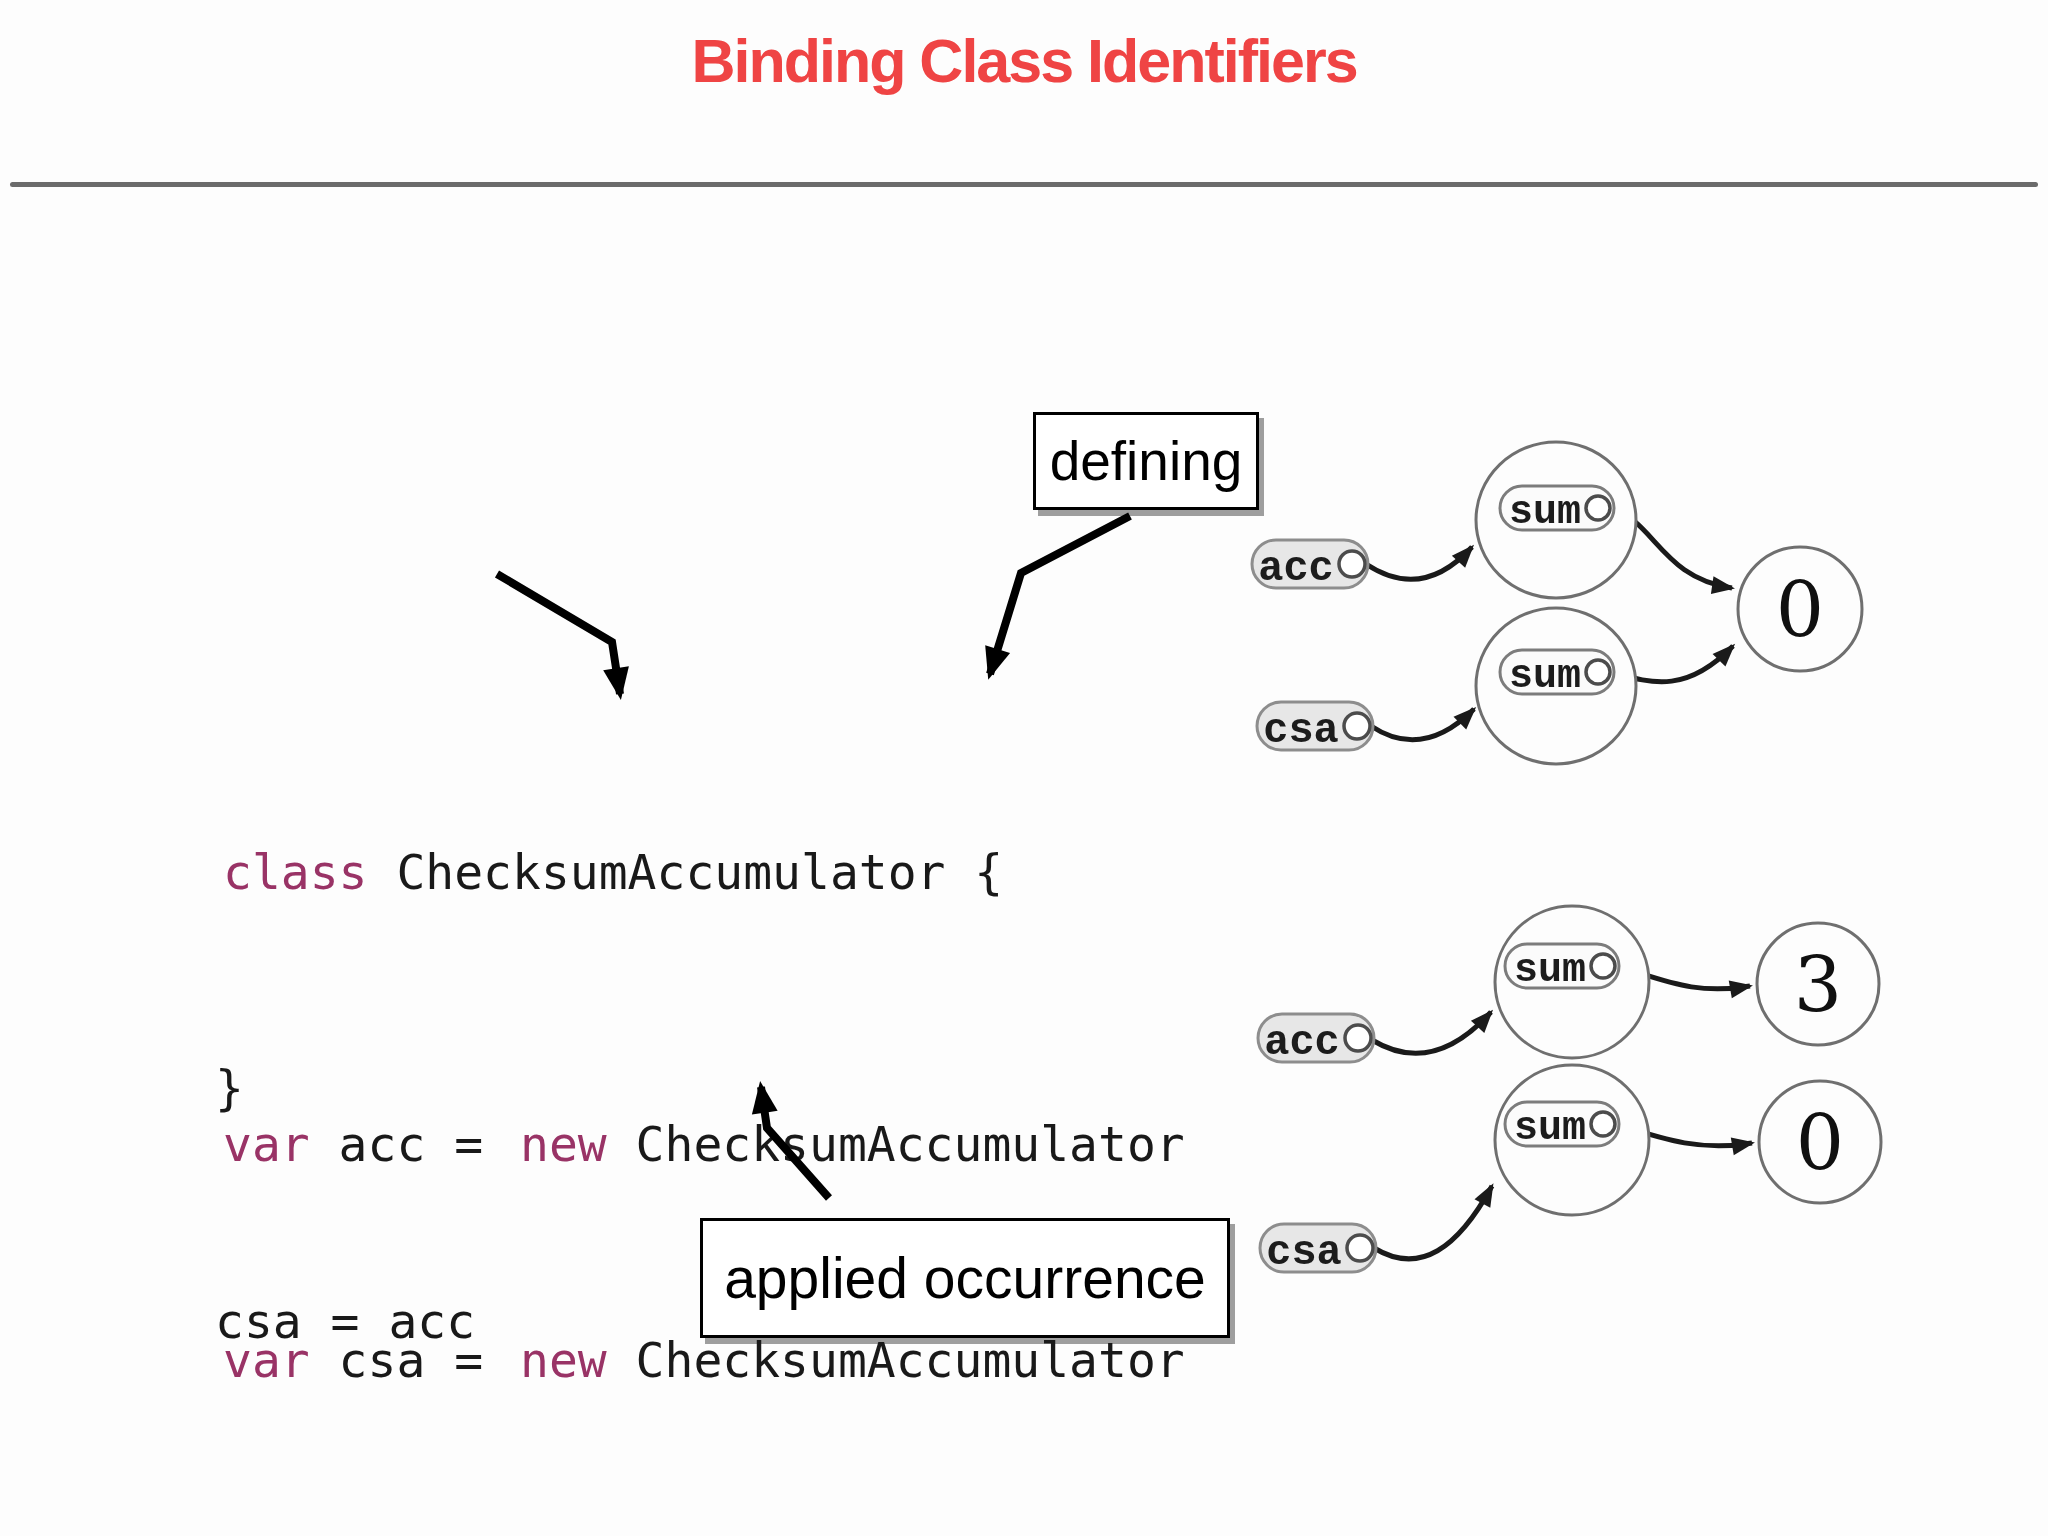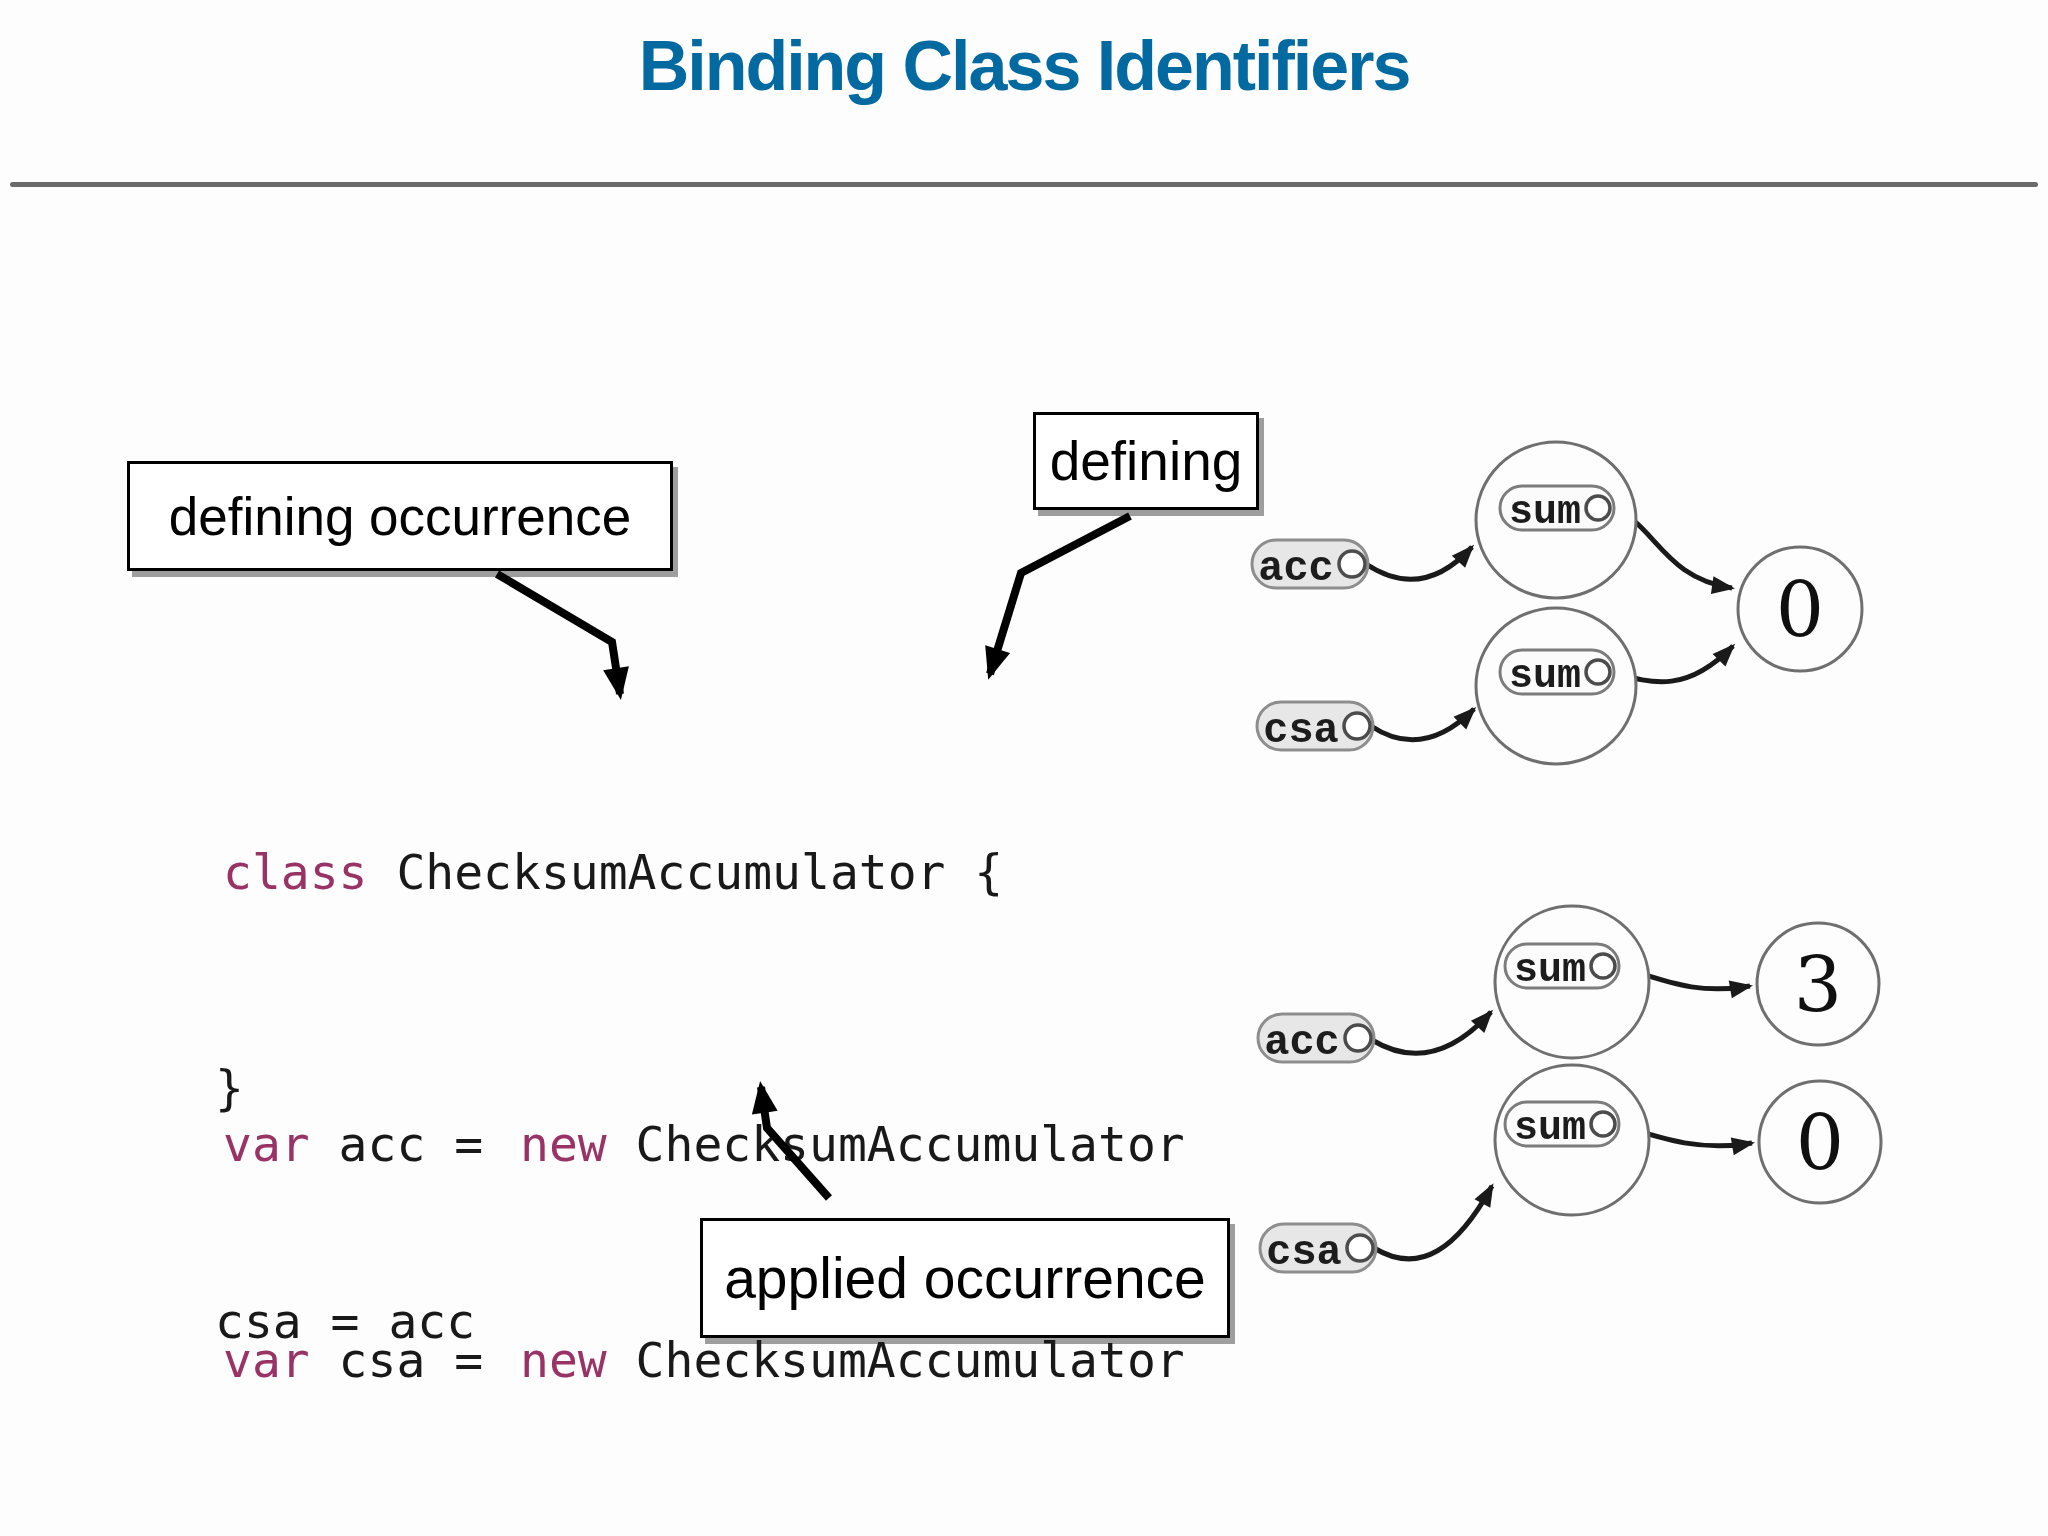--- a/index.html
+++ b/index.html
@@ -4,22 +4,22 @@
 <style>
   html,body{margin:0;padding:0;background:#e9e9e9;}
   #slide{
     position:relative;width:2048px;height:1536px;
     background:#fdfdfd;overflow:hidden;
     font-family:"Liberation Sans",sans-serif;
   }
   
   .title{
     position:absolute;top:26px;left:0;width:100%;
-    text-align:center;font-size:70px;font-weight:bold;
-    letter-spacing:-2px;color:#0369a1;
+    text-align:center;font-size:61px;font-weight:bold;
+    letter-spacing:-2px;color:#ef4444;
   }
   .rule{
     position:absolute;top:182px;left:10px;width:2028px;height:5px;
     background:#6b6b6b;border-radius:3px;
   }
   
   .callout{
     position:absolute;display:flex;align-items:center;justify-content:center;
     background:#ffffff;border:3px solid #000;
     box-shadow:5px 6px 0 #9e9e9e;
@@ -60,23 +60,20 @@
   .ann-arrow{fill:none;stroke:#000;stroke-width:8;}
 </style>
 </head>
 <body>
 
 <div id="slide">
 
   <div class="title">Binding Class Identifiers</div>
   <div class="rule"></div>
 
-  <div class="callout" id="box-defining">
-    <span>defining occurrence</span>
-  </div>
   <div class="callout" id="box-binding">
     <span>defining</span>
   </div>
   <div class="callout" id="box-applied">
     <span>applied occurrence</span>
   </div>
 
   <div class="code" id="code-block-1">
     <div><span class="kw">class</span><span> ChecksumAccumulator {</span></div>
     <div><span>}</span></div>

